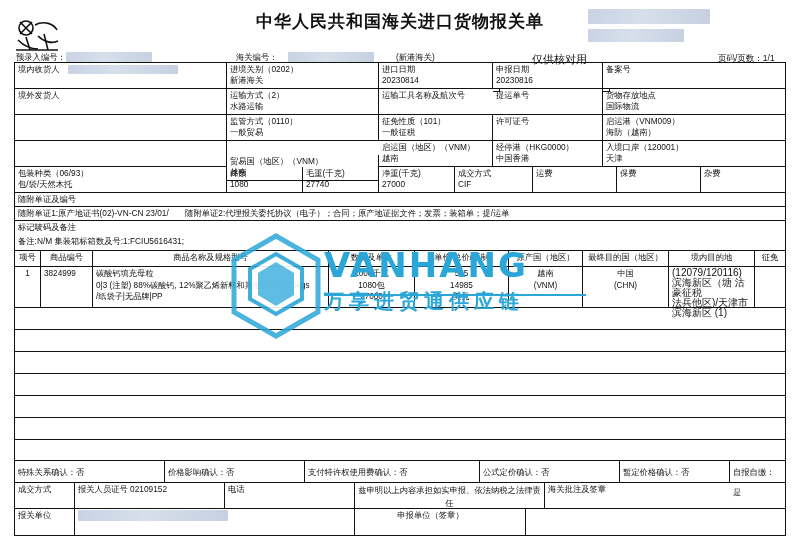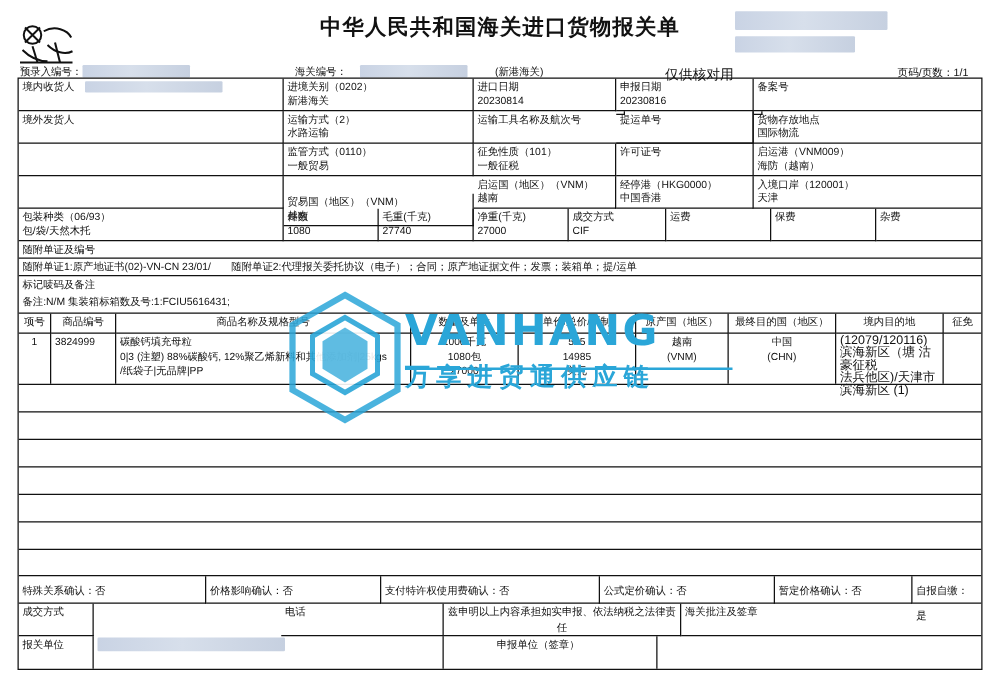--- a/index.html
+++ b/index.html
@@ -283,20 +283,24 @@
     <div class="cell pad br bb" style="left:605px;top:398px;width:110px;height:22px;line-height:20px;">
       <span class="lbl">暂定价格确认：</span><span>否</span>
     </div>
     <div class="cell pad bb" style="left:715px;top:398px;width:55px;height:22px;line-height:20px;">
       <span class="lbl">自报自缴：</span><span>是</span>
     </div>
 
     <div class="cell pad br bb" style="left:0;top:420px;width:60px;height:26px;">
       <span class="lbl">成交方式</span>
     </div>
+    <div class="cell pad br bb" style="left:60px;top:420px;width:150px;height:26px;">
+      <span class="lbl">报关人员证号</span>
+      <span>02109152</span>
+    </div>
     <div class="cell pad br bb" style="left:210px;top:420px;width:130px;height:26px;">
       <span class="lbl">电话</span>
     </div>
     <div class="cell pad br center bb" style="left:340px;top:420px;width:190px;height:26px;line-height:13px;font-family:Liberation Mono, monospace;">
       <span class="val">兹申明以上内容承担如实申报、依法纳税之法律责任</span>
     </div>
     <div class="cell pad bb" style="left:530px;top:420px;width:240px;height:26px;">
       <span class="lbl">海关批注及签章</span>
     </div>
 

